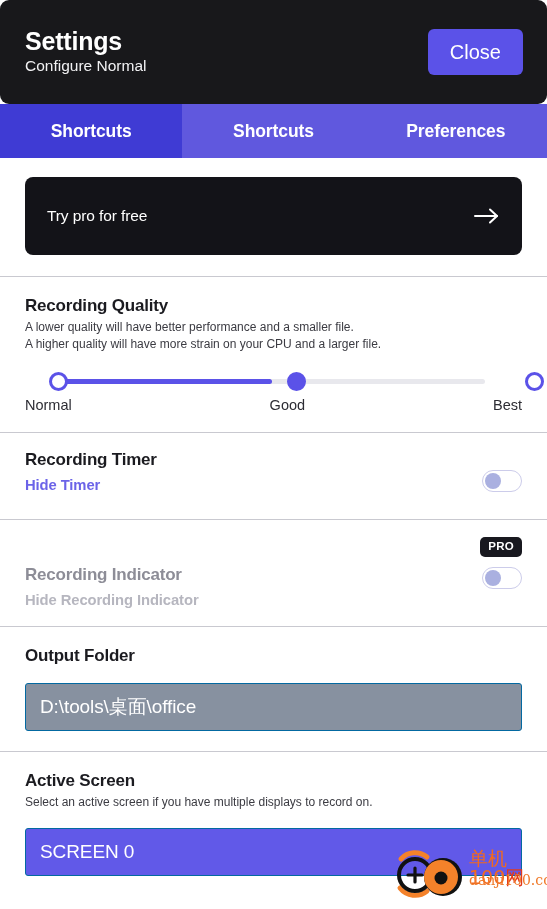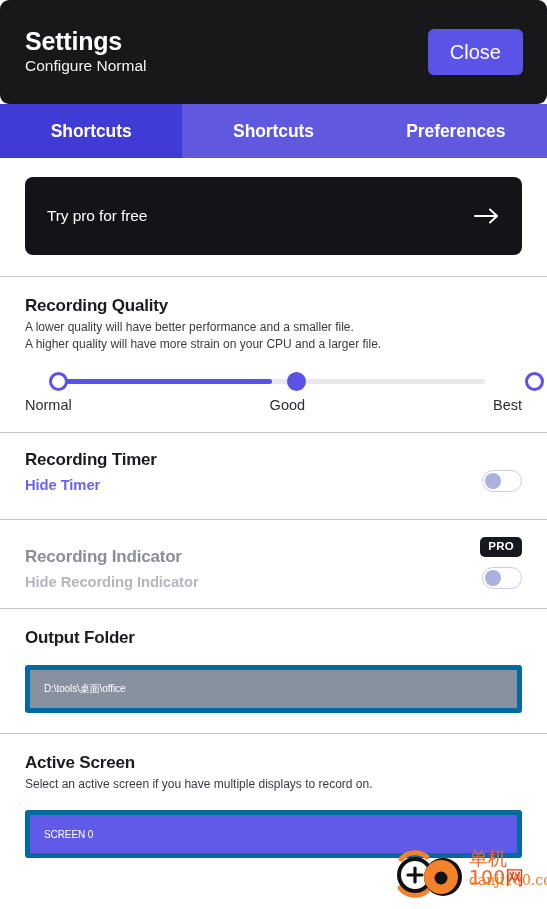--- a/index.html
+++ b/index.html
@@ -119,22 +119,22 @@
     border-radius: 5px; padding: 4px 8px; letter-spacing: 0.3px; line-height: 1;
   }
   .disabled .sec-title { color: #8d8d97; }
   .disabled .row-sub { color: #b6b6bf; }
 
   
   .picker-block { padding: 19px 25px 20px 25px; }
   .picker-btn {
     margin-top: 17px; width: 100%; height: 48px;
     display: flex; align-items: center;
-    padding: 16px 14px; color: #ffffff; font-size: 10px;
-    border: 5px solid #0369a1; border-radius: 3px;
+    padding: 16px 14px; color: #ffffff; font-size: 19px;
+    border: 1px solid #0369a1; border-radius: 3px;
     cursor: pointer; font-family: inherit; text-align: left;
     letter-spacing: -0.1px;
   }
   .picker-btn.folder { background: #8791a0; }
   .picker-btn.screen { background: #6159E8; }
 
   
   .watermark {
     position: absolute; right: 4px; bottom: 10px;
     width: 152px; height: 52px; pointer-events: none;
@@ -215,21 +215,21 @@
     <div class="right-stack" style="margin-top:20px;">
       <div class="toggle">
         <div class="knob"></div>
       </div>
     </div>
   </div>
 
   <div class="divider"></div>
 
   <div class="toggle-row disabled">
-    <div class="texts" style="margin-top:10px;">
+    <div class="texts" style="margin-top:28px;">
       <div class="sec-title">Recording Indicator</div>
       <div class="row-sub">Hide Recording Indicator</div>
     </div>
     <div class="right-stack">
       <div class="pro-badge">PRO</div>
       <div class="toggle">
         <div class="knob"></div>
       </div>
     </div>
   </div>

